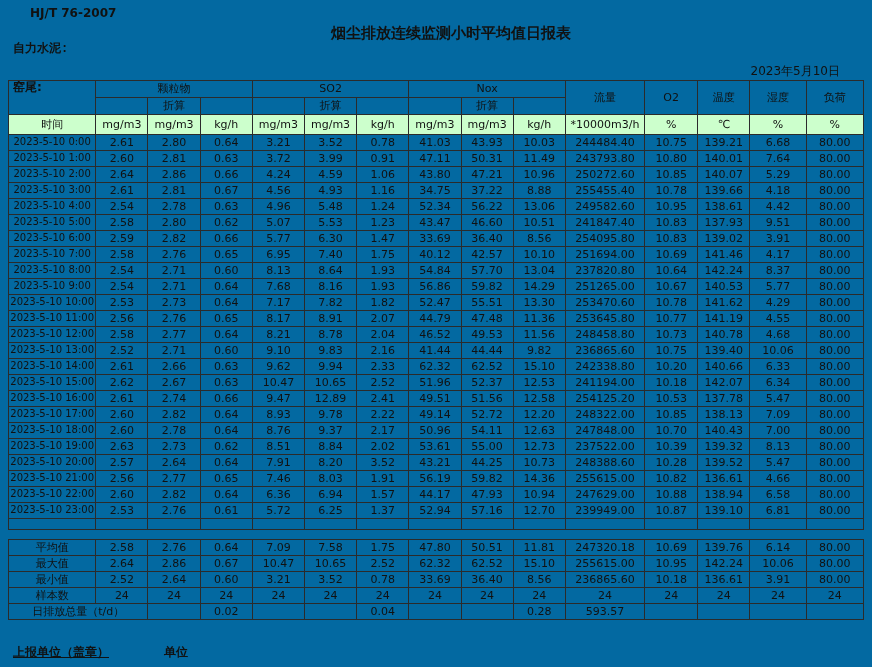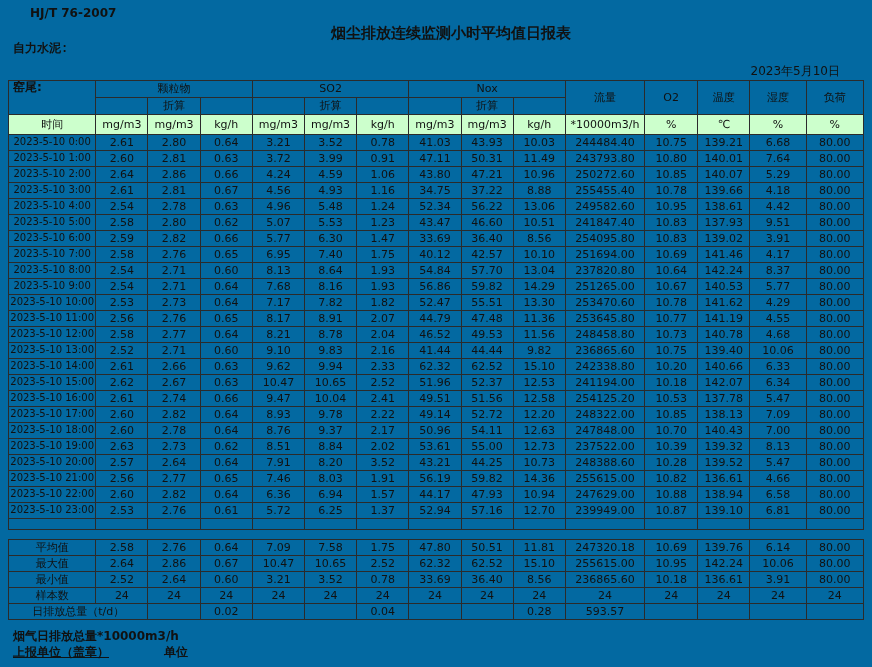--- a/index.html
+++ b/index.html
@@ -376,21 +376,21 @@
           <td>142.07</td>
           <td>6.34</td>
           <td>80.00</td>
         </tr>
         <tr class="data-row">
           <td class="time-cell">2023-5-10 16:00</td>
           <td>2.61</td>
           <td>2.74</td>
           <td>0.66</td>
           <td>9.47</td>
-          <td>10.04</td>
+          <td>12.89</td>
           <td>2.41</td>
           <td>49.51</td>
           <td>51.56</td>
           <td>12.58</td>
           <td>254125.20</td>
           <td class="o2-cell">10.53</td>
           <td>137.78</td>
           <td>5.47</td>
           <td>80.00</td>
         </tr>
@@ -627,17 +627,16 @@
           <td>0.28</td>
           <td>593.57</td>
           <td></td>
           <td></td>
           <td></td>
           <td></td>
         </tr>
       </tbody>
   </table>
 
-  <div class="foot1">烟气日排放总量*10000m3/h</div>
   <div class="foot2">上报单位（盖章）</div>
   <div class="foot-unit">单位</div>
 
 </div>
 
 </body></html>

